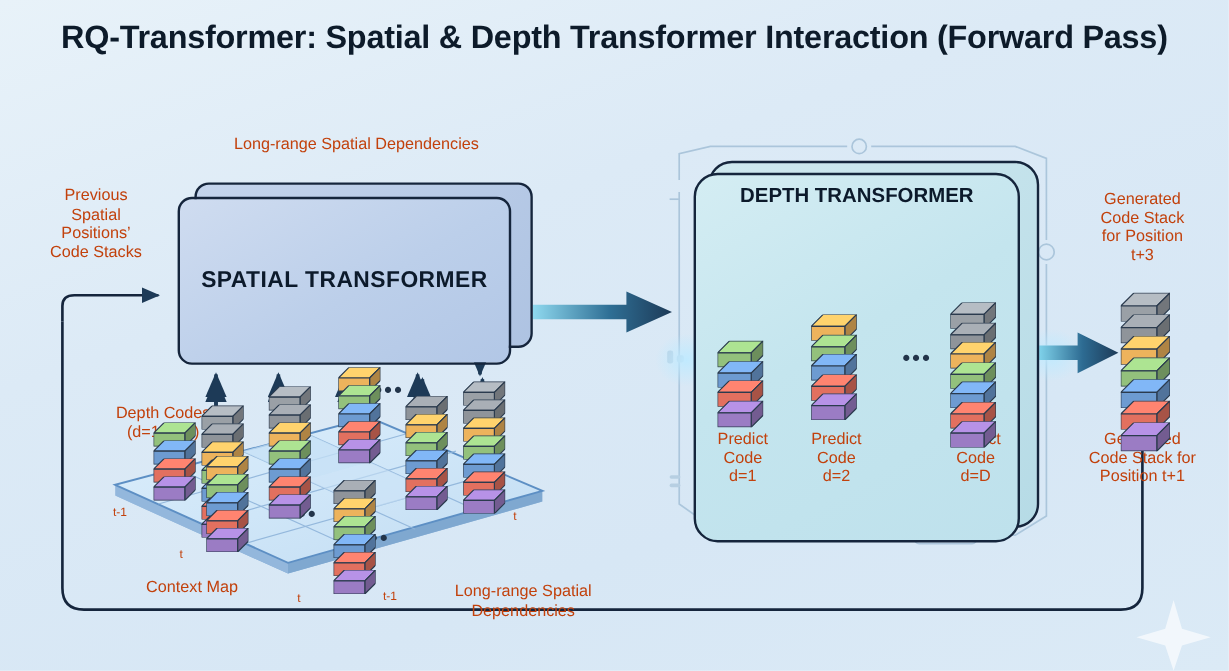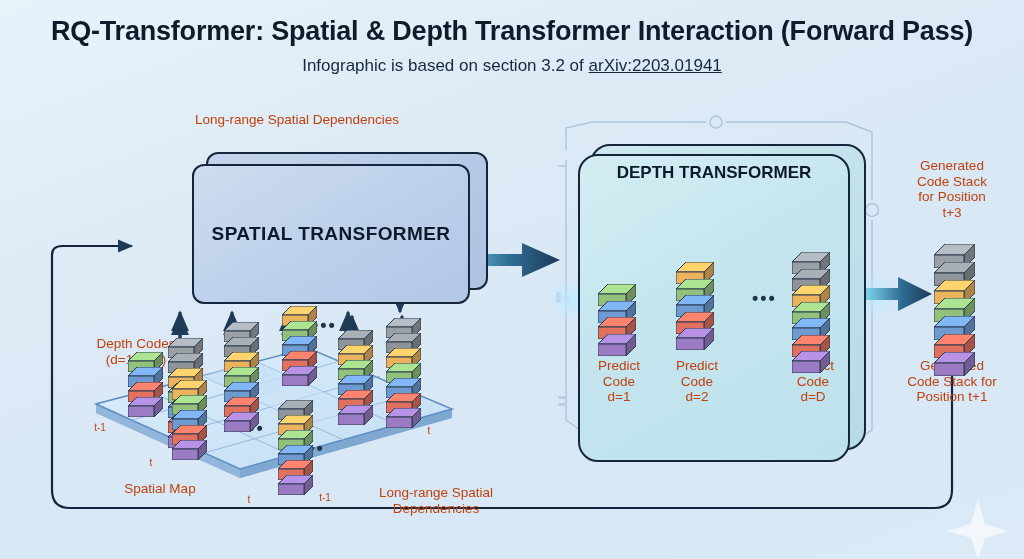--- a/index.html
+++ b/index.html
@@ -21,39 +21,39 @@
     top:56px; left:0; width:1024px; text-align:center;
     font-size:17px; color:#16283d;
   }
   #subtitle .lnk { text-decoration:underline; }
 
   
   .lbl { font-size:13.5px; line-height:15.5px; text-align:center; color:#c2410c; white-space:pre-line; }
   .lbl.small { font-size:10px; line-height:15px; }
 
   
-  #spatial-wrap { left:148px; top:152px; width:296px; height:180px;margin-left:44px; }
+  #spatial-wrap { left:148px; top:152px; width:296px; height:180px; }
   #spatial-back {
     position:absolute; left:14px; top:0; width:282px; height:138px;
     background:linear-gradient(135deg,#c4d4ec,#aec3e2);
     border:2px solid #15253c; border-radius:12px;
   }
   #spatial-face {
     position:absolute; left:0; top:12px; width:278px; height:140px;
     background:linear-gradient(150deg,#cfdcf0 0%,#bccfea 55%,#b2c7e6 100%);
     border:2px solid #15253c; border-radius:12px;
     display:flex; align-items:center; justify-content:center;
   }
   #spatial-face span {
     font-size:19px; font-weight:bold; letter-spacing:.4px;
     text-align:center; line-height:24px; color:#0c1a2b;
   }
 
   
-  #depth-wrap { left:578px; top:134px; width:288px; height:318px;margin-top:10px; }
+  #depth-wrap { left:578px; top:134px; width:288px; height:318px; }
   #depth-back {
     position:absolute; left:12px; top:0; width:276px; height:306px;
     background:linear-gradient(135deg,#cfe8ef,#b6dbe6);
     border:2px solid #15253c; border-radius:20px;
   }
   #depth-face {
     position:absolute; left:0; top:10px; width:272px; height:308px;
     background:linear-gradient(150deg,#d4edf3 0%,#c4e5ee 45%,#bee1ec 100%);
     border:2.5px solid #15253c; border-radius:20px;
   }
@@ -190,24 +190,27 @@
       <path d="M724,298 L750,298" marker-end="url(#ahs)"></path>
       <path d="M784,298 L800,298" marker-end="url(#ahs)"></path>
     </g>
 
     <g class="sparkle" opacity=".85">
       <path d="M978,500 L985,524 L1009,531 L985,538 L978,559 L971,538 L947,531 L971,524 Z" fill="#ffffff" opacity=".75"></path>
     </g>
   </svg>
 
   <div class="abs" id="title">RQ-Transformer: Spatial &amp; Depth Transformer Interaction (Forward Pass)</div>
-  <div class="abs" id="subtitle"><span>Infographic is based on section 3.2 of </span><span class="lnk">arXiv:2203.01941</span></div>
 
   <div class="abs lbl" style="left:152px;top:112px;width:290px;">Long-range Spatial Dependencies</div>
 
+  <div class="abs lbl" style="left:20px;top:155px;width:120px;">Previous
+Spatial
+Positions’
+Code Stacks</div>
 
   <div class="abs" id="spatial-wrap">
     <div id="spatial-back"></div>
     <div id="spatial-face">
       <span>SPATIAL
 TRANSFORMER</span>
     </div>
   </div>
 
 
@@ -232,21 +235,21 @@
   <div class="abs lbl" style="left:890px;top:158px;width:124px;">Generated
 Code Stack
 for Position
 t+3</div>
   <div class="abs lbl" style="left:884px;top:358px;width:136px;">Generated
 Code Stack for
 Position t+1</div>
 
   <div class="abs lbl" style="left:76px;top:336px;width:120px;">Depth Codes
 (d=1 to D)</div>
-  <div class="abs lbl" style="left:100px;top:481px;width:120px;">Spatial Map</div>
+  <div class="abs lbl" style="left:100px;top:481px;width:120px;">Context Map</div>
   <div class="abs lbl" style="left:366px;top:463px;width:140px;margin-top:22px;">Long-range Spatial
 Dependencies</div>
 
   <div class="abs lbl small" style="left:88px;top:420px;width:24px;">t-1</div>
   <div class="abs lbl small" style="left:142px;top:455px;width:18px;">t</div>
   <div class="abs lbl small" style="left:240px;top:492px;width:18px;">t</div>
   <div class="abs lbl small" style="left:312px;top:490px;width:26px;">t-1</div>
   <div class="abs lbl small" style="left:420px;top:423px;width:18px;">t</div>
 
   <div class="abs dots" style="left:312px;top:315px;">•••</div>

